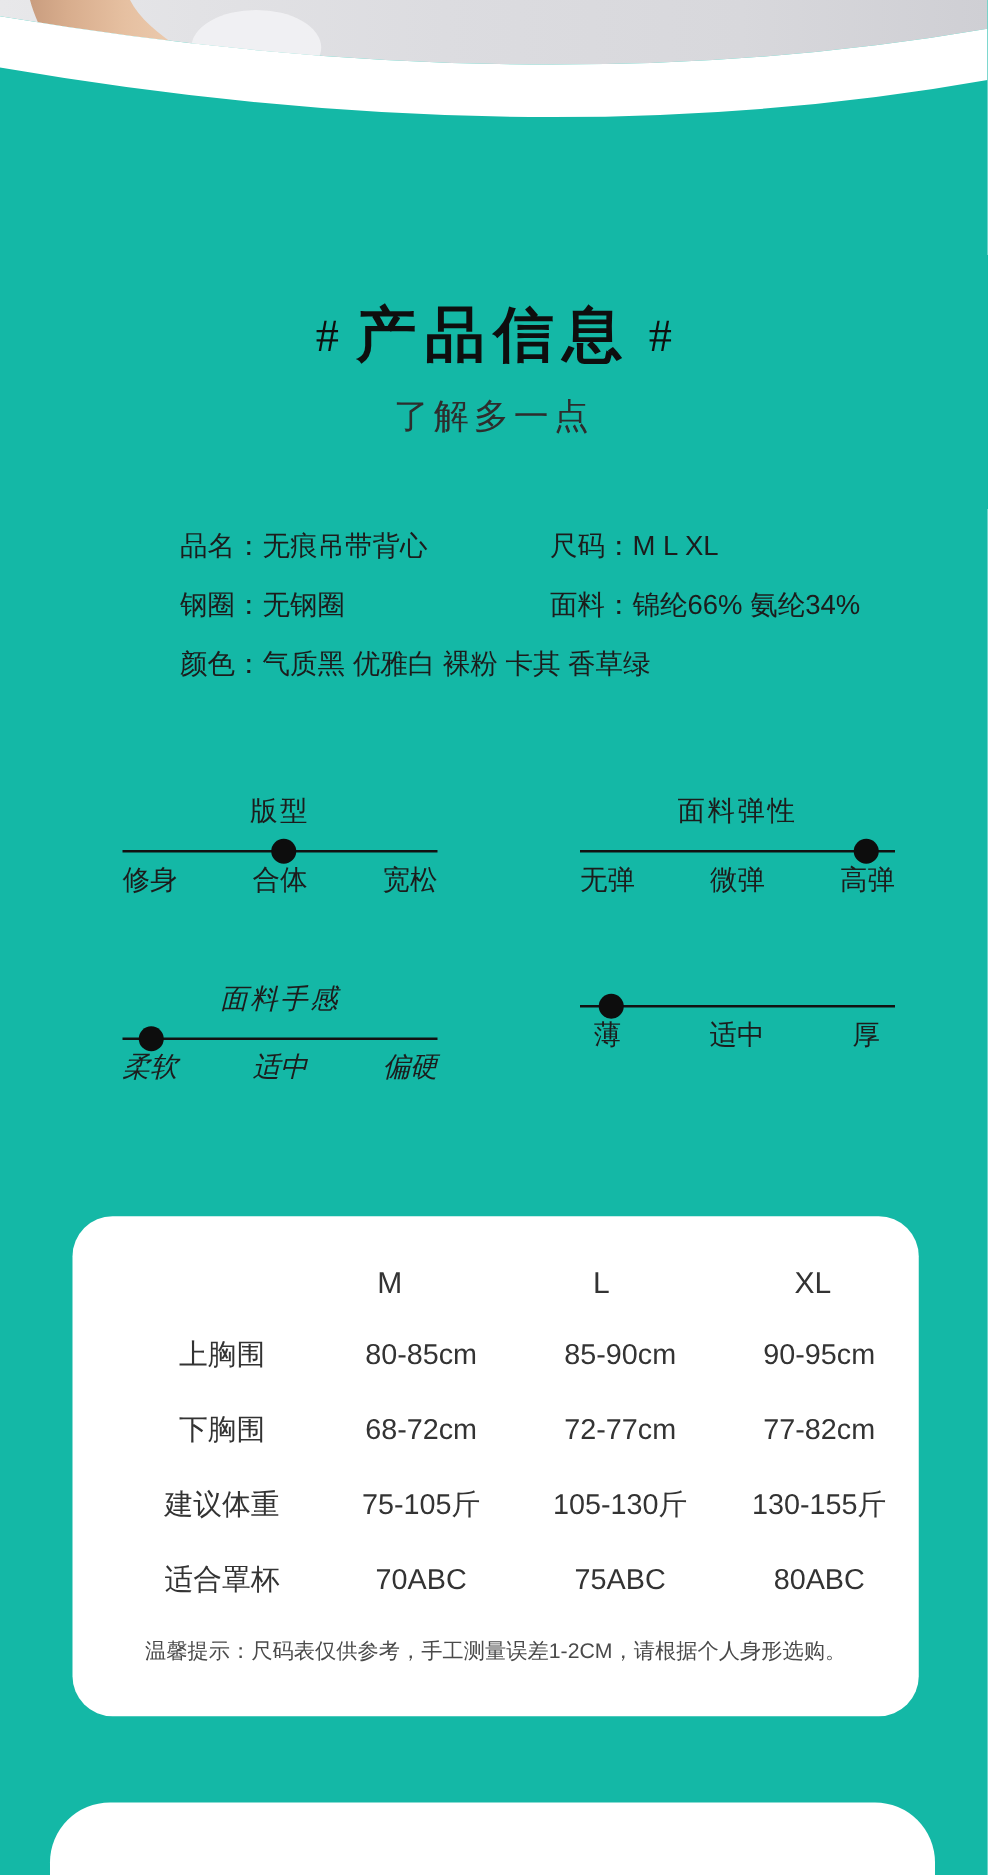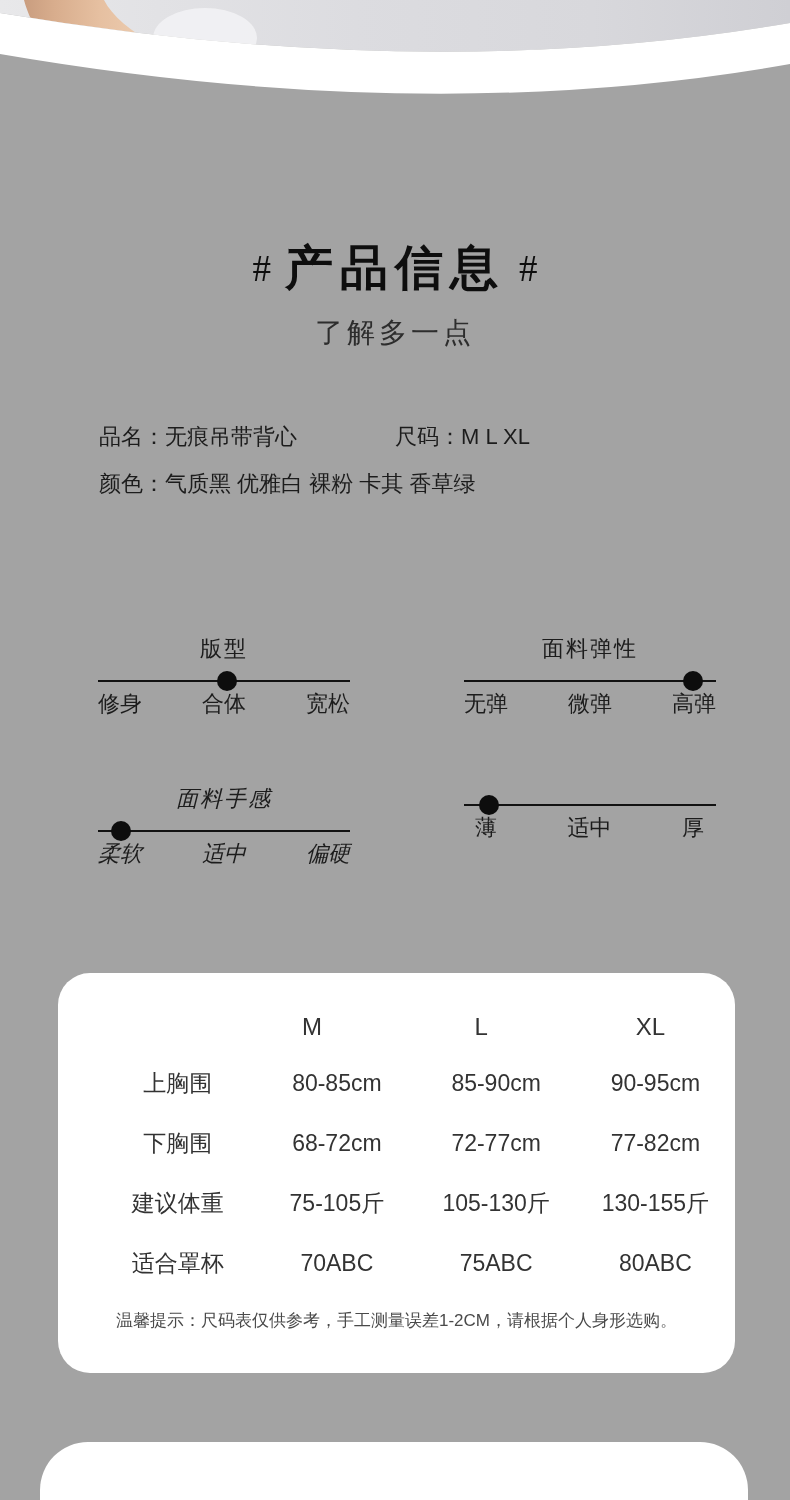--- a/index.html
+++ b/index.html
@@ -4,21 +4,21 @@
 <style>
   html,body{margin:0;padding:0;}
   body{
     font-family:"Liberation Sans","DejaVu Sans",sans-serif;
     background:#ffffff;
   }
   .page{
     position:relative;
     width:790px;height:1500px;
     margin:0 auto;
-    background:#a3a3a3;
+    background:#14b8a6;
     overflow:hidden;
   }
   
   .hero{position:absolute;top:0;left:0;width:790px;height:170px;}
   
   .title-block{
     position:absolute;top:236px;left:0;width:790px;
     text-align:center;
     font-family:"Liberation Serif","DejaVu Serif",serif;
     color:#0e0e0e;
@@ -36,21 +36,21 @@
     position:absolute;top:314px;left:0;width:790px;
     text-align:center;
     font-size:28px;font-weight:300;letter-spacing:4px;
     color:#2d2d2d;
   }
   
   .info{
     position:absolute;left:99px;top:423px;width:630px;
     font-size:22px;color:#1c1c1c;
   }
-  .info-row{position:relative;height:47px;line-height:28px;}
+  .info-row{position:relative;height:47px;line-height:28px;margin-left:45px;}
   .info-cell{position:absolute;top:0;left:0;white-space:nowrap;}
   .info-cell.right{left:296px;}
   
   .slider{position:absolute;width:252px;color:#1c1c1c;}
   .slider.pos-a{left:98px;top:636px;}
   .slider.pos-b{left:464px;top:636px;}
   .slider.pos-c{left:98px;top:786px;font-style:italic;}
   .slider.pos-d{left:464px;top:786px;}
   .slider-title{font-size:22px;line-height:26px;letter-spacing:2px;text-align:center;}
   .slider-track{
@@ -127,20 +127,24 @@
     <span class="hash left">#</span><span class="title-text">产品信息</span><span class="hash right">#</span>
   </div>
   <div class="subtitle">了解多一点</div>
 
   <div class="info">
     <div class="info-row">
       <span class="info-cell"><span>品名：</span><span>无痕吊带背心</span></span>
       <span class="info-cell right"><span>尺码：</span><span>M L XL</span></span>
     </div>
     <div class="info-row">
+      <span class="info-cell"><span>钢圈：</span><span>无钢圈</span></span>
+      <span class="info-cell right"><span>面料：</span><span>锦纶66% 氨纶34%</span></span>
+    </div>
+    <div class="info-row">
       <span class="info-cell"><span>颜色：</span><span>气质黑 优雅白 裸粉 卡其 香草绿</span></span>
     </div>
   </div>
 
   <div class="slider pos-a">
     <div class="slider-title">版型</div>
     <div class="slider-track">
       <div class="slider-line"></div>
       <div class="slider-dot" style="left: calc(51% - 10px);"></div>
     </div>

